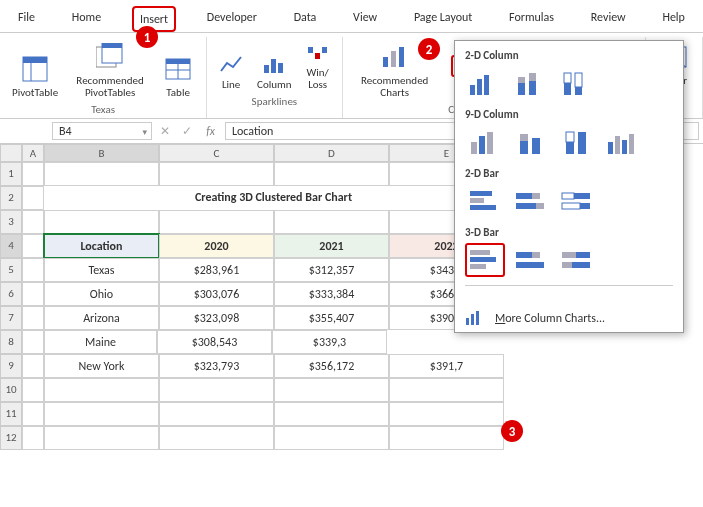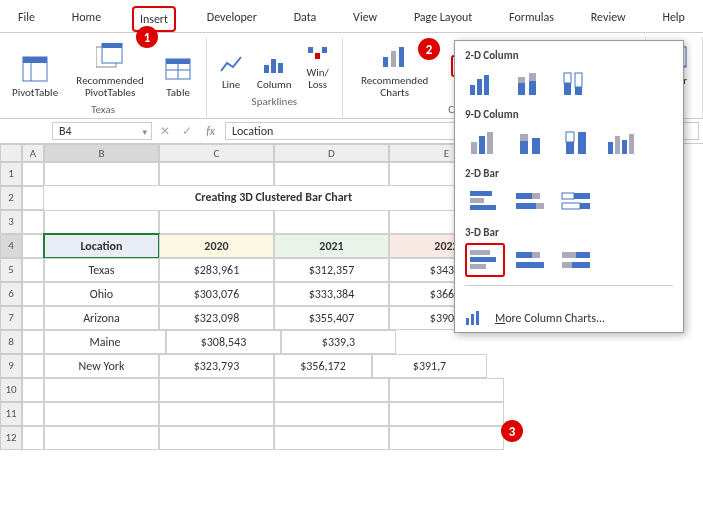--- a/index.html
+++ b/index.html
@@ -315,30 +315,30 @@
         <div class="rowhdr" style="height:24px;line-height:22px">7</div>
         <div class="cell" style="width:22px"></div>
       <div class="cell loc-cell" style="width:115px">Arizona</div>
       <div class="cell data-cell" style="width:115px">$323,098</div>
       <div class="cell data-cell" style="width:115px">$355,407</div>
       <div class="cell data-cell" style="width:115px">$390,9</div>
     </div>
     <div class="row">
         <div class="rowhdr" style="height:24px;line-height:22px">8</div>
         <div class="cell" style="width:22px"></div>
-      <div class="cell loc-cell" style="width:122px">Maine</div>
+      <div class="cell loc-cell" style="width:113px">Maine</div>
       <div class="cell data-cell" style="width:115px">$308,543</div>
       <div class="cell data-cell" style="width:115px">$339,3</div>
     </div>
     <div class="row">
         <div class="rowhdr" style="height:24px;line-height:22px">9</div>
         <div class="cell" style="width:22px"></div>
       <div class="cell loc-cell" style="width:115px">New York</div>
       <div class="cell data-cell" style="width:115px">$323,793</div>
-      <div class="cell data-cell" style="width:98px">$356,172</div>
+      <div class="cell data-cell" style="width:115px">$356,172</div>
       <div class="cell data-cell" style="width:115px">$391,7</div>
     </div>
 
     <div class="row">
         <div class="rowhdr" style="height:24px;line-height:22px">10</div>
         <div class="cell" style="width:22px"></div>
         <div class="cell" style="width:115px"></div>
         <div class="cell" style="width:115px"></div>
         <div class="cell" style="width:115px"></div>
         <div class="cell" style="width:115px"></div>

